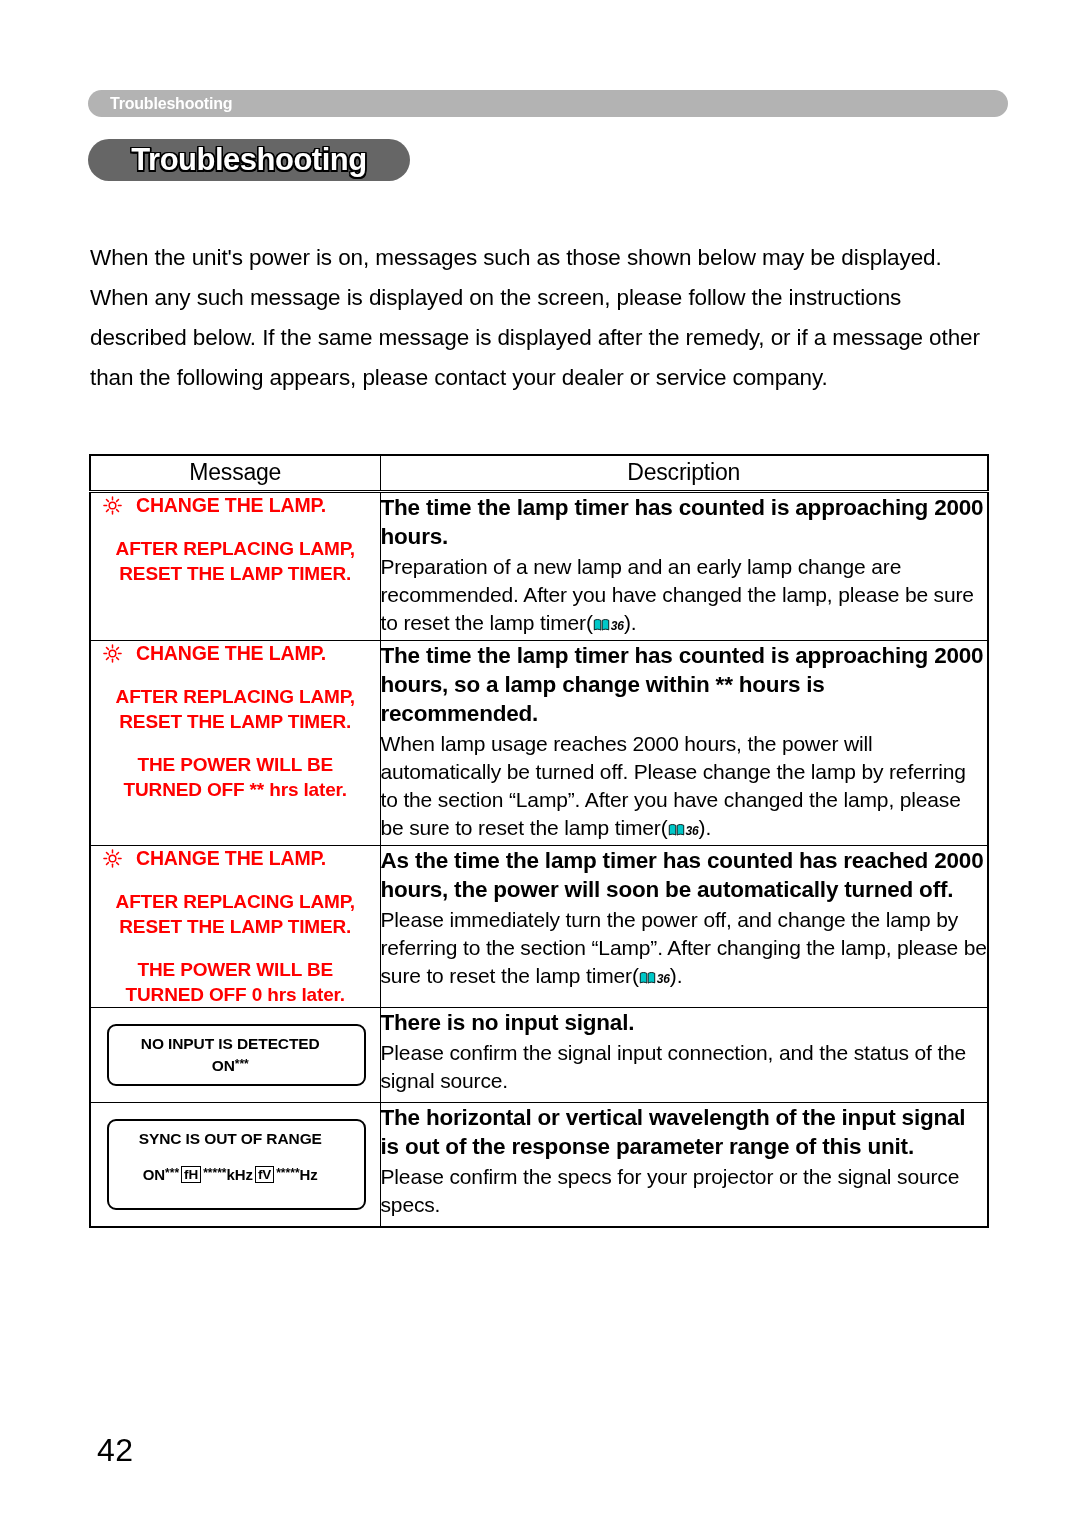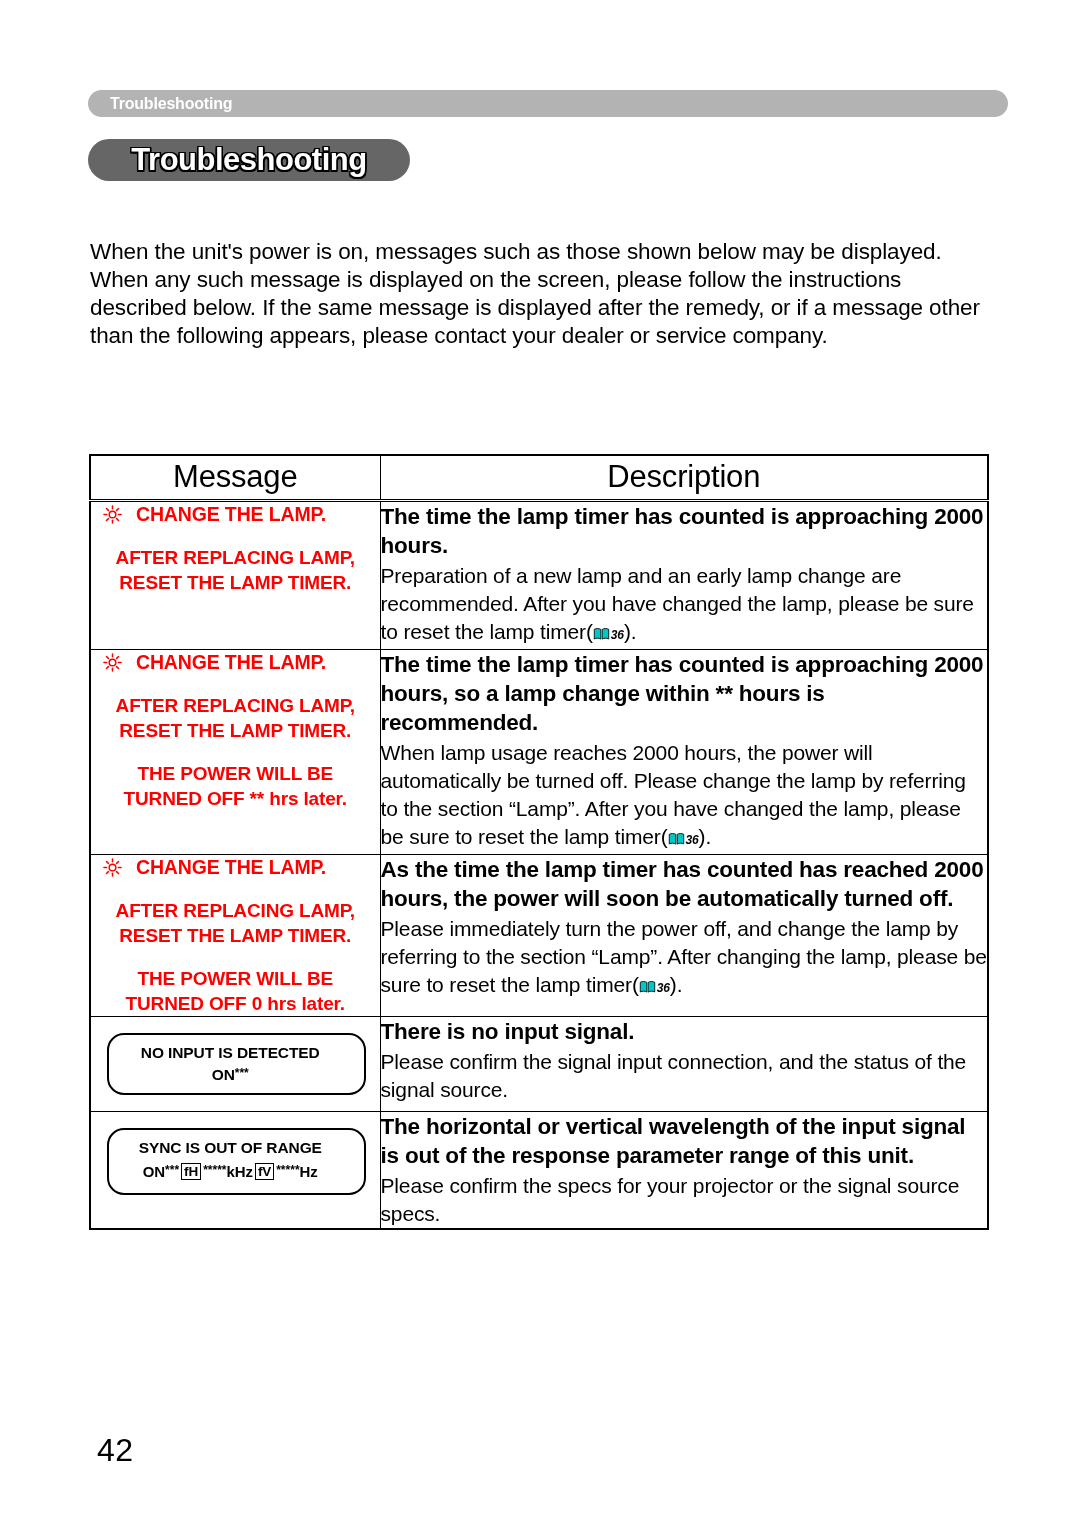--- a/index.html
+++ b/index.html
@@ -83,21 +83,21 @@
   
   .intro {
     position: absolute;
     left: 90px;
     top: 238px;
     width: 900px;
   }
   .intro p {
     margin: 0 0 9px 0;
     font-size: 22.5px;
-    line-height: 28px;
+    line-height: 40px;
     letter-spacing: -0.1px;
   }
 
   
   .msg-table {
     position: absolute;
     left: 89px;
     top: 454px;
     width: 898px;
     border-collapse: collapse;
@@ -110,21 +110,21 @@
   .msg-table th,
   .msg-table td {
     border: 1px solid #000000;
     vertical-align: top;
     padding: 0;
   }
 
   .msg-table thead th {
     text-align: center;
     font-weight: normal;
-    font-size: 31px;
+    font-size: 23px;
     padding: 3px 0 4px 0;
     border-bottom: 1px solid #000000;
     letter-spacing: -0.2px;
   }
   .msg-table thead tr {
     border-bottom: 3px double #000000;
   }
   .msg-table tbody tr.first-body-row > td {
     border-top: 2px solid #000000;
   }
@@ -159,21 +159,21 @@
     font-size: 19.5px;
   }
   .msg-block {
     margin-top: 18px;
     line-height: 26px;
   }
 
   
   .osd-box {
     border: 2px solid #000000;
-    border-radius: 17px;
+    border-radius: 9px;
     margin: 16px 14px 16px 16px;
     padding: 7px 18px 8px 6px;
     text-align: center;
     background: #ffffff;
   }
   .osd-line {
     font-size: 15.5px;
     font-weight: bold;
     line-height: 21px;
     letter-spacing: -0.1px;
@@ -185,21 +185,21 @@
     vertical-align: 3px;
     letter-spacing: 0;
   }
   .tag-box {
     display: inline-block;
     border: 1.6px solid #000;
     padding: 0px 2px;
     line-height: 15px;
     font-size: 13.5px;
     font-weight: bold;
-    margin: 5px 2px;
+    margin: 17px 2px;
     vertical-align: 1px;
   }
 
   
   .cell-desc {
     padding: 6px 9px 9px 10px;
   }
   .desc-strong {
     font-size: 22.5px;
     font-weight: bold;

